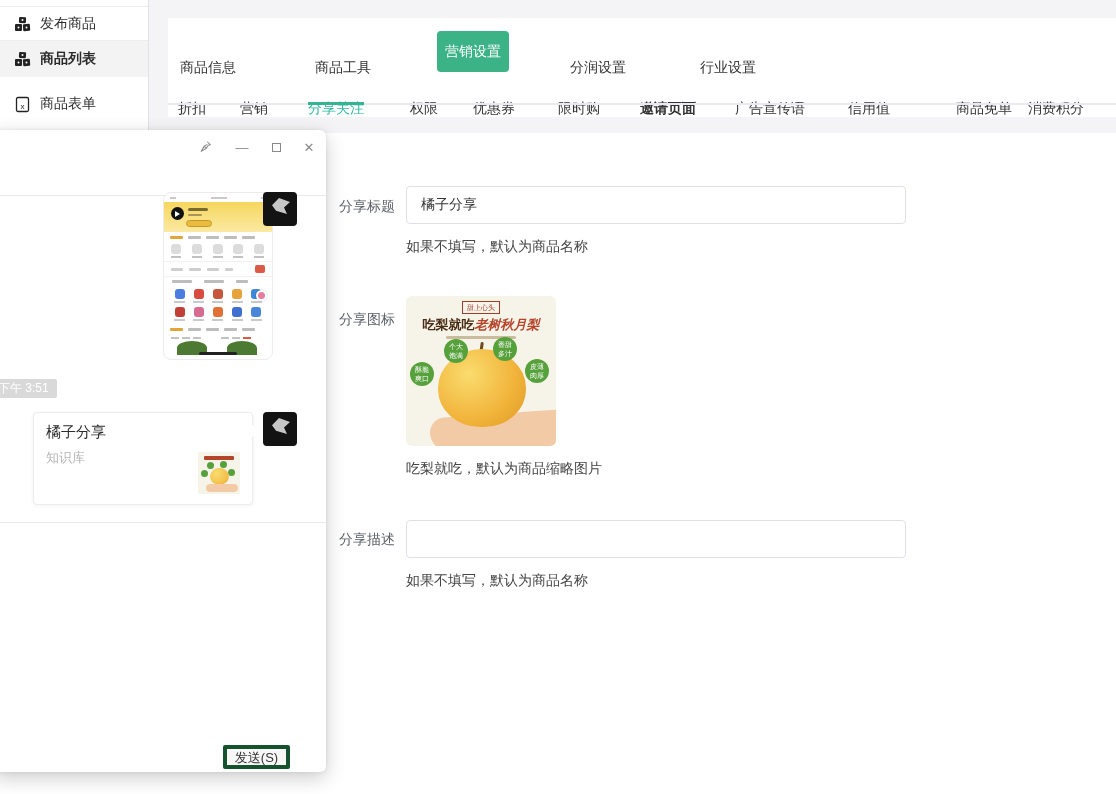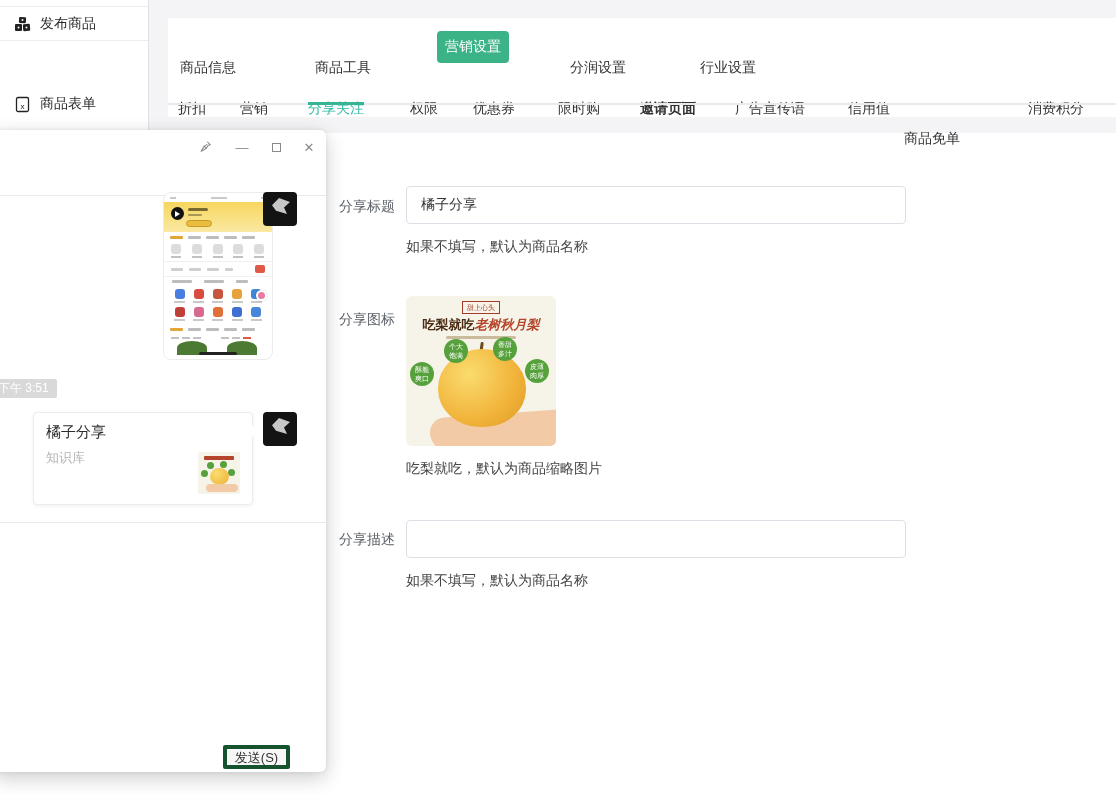--- a/index.html
+++ b/index.html
@@ -11,21 +11,21 @@
   #sidebar { left:0; top:0; width:148px; height:794px; background:#fff; }
   #sidebar-border { left:148px; top:0; width:1px; height:133px; background:#e2e2e2; }
   .side-item { position:absolute; left:0; width:148px; height:36px; display:flex; align-items:center; padding-left:14px; gap:9px; font-size:14px; color:#2b2b2b; cursor:pointer; }
   .side-item.active { background:#f3f3f3; font-weight:bold; }
   .side-div { position:absolute; left:0; width:148px; height:1px; background:#ededed; }
   .side-icon { width:17px; height:17px; flex:0 0 17px; }
 
   
   #topcard { left:168px; top:18px; width:948px; height:99px; background:#fff; }
   .ptab { position:absolute; top:41px; font-size:14px; color:#333; cursor:pointer; }
-  #ptab-active { position:absolute; left:269px; top:13px; width:72px; height:32px; background:#3cb287; color:#fff; font-size:14px; border:none; border-radius:4px; cursor:pointer; font-family:inherit; }
+  #ptab-active { position:absolute; left:269px; top:13px; width:72px; height:41px; background:#3cb287; color:#fff; font-size:14px; border:none; border-radius:4px; cursor:pointer; font-family:inherit; }
   .stab { position:absolute; top:82px; font-size:14px; color:#333; cursor:pointer; }
   .stab.active { color:#2eb6a2; }
   #stab-line { position:absolute; left:0; top:85px; width:948px; height:2px; background:#e7eaee; }
   #stab-underline { position:absolute; left:140px; top:84px; width:56px; height:3px; background:#35b392; }
 
   
   #main { left:148px; top:133px; width:968px; height:661px; background:#fff; }
   .form-label { position:absolute; font-size:14px; color:#5a5f66; }
   .form-input { position:absolute; width:500px; height:38px; border:1px solid #dcdfe6; border-radius:4px; font-size:14px; color:#333; padding:0 14px; font-family:inherit; outline:none; background:#fff; }
   .form-hint { position:absolute; font-size:14px; color:#454545; }
@@ -119,20 +119,35 @@
             <rect x="9" y="8" width="7" height="7" rx="1" transform="rotate(-4 12 11)"></rect>
             <circle cx="4.5" cy="11.5" r="1" fill="#fff"></circle>
             <circle cx="12.5" cy="11.5" r="1" fill="#fff"></circle>
             <circle cx="8.5" cy="4" r="1" fill="#fff"></circle>
           </g>
         </svg>
     </span>
     <span>发布商品</span>
   </div>
   <div class="side-div" style="top:40px;"></div>
+  <div class="side-item active" style="top:41px;">
+    <span class="side-icon">
+      <svg viewBox="0 0 17 17" width="17" height="17">
+          <g fill="#222">
+            <rect x="5" y="1" width="7" height="6" rx="1" transform="rotate(3 8 4)"></rect>
+            <rect x="1" y="8" width="7" height="7" rx="1"></rect>
+            <rect x="9" y="8" width="7" height="7" rx="1" transform="rotate(-4 12 11)"></rect>
+            <circle cx="4.5" cy="11.5" r="1" fill="#fff"></circle>
+            <circle cx="12.5" cy="11.5" r="1" fill="#fff"></circle>
+            <circle cx="8.5" cy="4" r="1" fill="#fff"></circle>
+          </g>
+        </svg>
+    </span>
+    <span>商品列表</span>
+  </div>
   <div class="side-item" style="top:86px;">
     <span class="side-icon">
       <svg viewBox="0 0 17 17" width="17" height="17">
           <rect x="2.5" y="1.5" width="12" height="14" rx="1.5" fill="none" stroke="#222" stroke-width="1.3"></rect>
           <text x="8.5" y="12.5" font-size="8" text-anchor="middle" fill="#222" font-family="sans-serif">x</text>
         </svg>
     </span>
     <span>商品表单</span>
   </div>
 </div>
@@ -149,21 +164,21 @@
 
   <span class="stab" style="left:10px;">折扣</span>
   <span class="stab" style="left:72px;">营销</span>
   <span class="stab active" style="left:140px;">分享关注</span>
   <span class="stab" style="left:242px;">权限</span>
   <span class="stab" style="left:305px;">优惠券</span>
   <span class="stab" style="left:390px;">限时购</span>
   <span class="stab" style="left:472px;font-weight:bold;">邀请页面</span>
   <span class="stab" style="left:567px;">广告宣传语</span>
   <span class="stab" style="left:680px;">信用值</span>
-  <span class="stab" style="left:736px;margin-top:30px;">商品免单</span>
+  <span class="stab" style="left:788px;">商品免单</span>
   <span class="stab" style="left:860px;">消费积分</span>
   <div id="stab-line"></div>
   <div id="stab-underline"></div>
 </div>
 
 <span class="form-label" style="left:339px; top:198px;">分享标题</span>
 <input class="form-input abs" style="left: 406px; top: 186px;" value="橘子分享">
 <span class="form-hint" style="left:406px; top:238px;">如果不填写，默认为商品名称</span>
 
 <span class="form-label" style="left:339px; top:311px;">分享图标</span>

